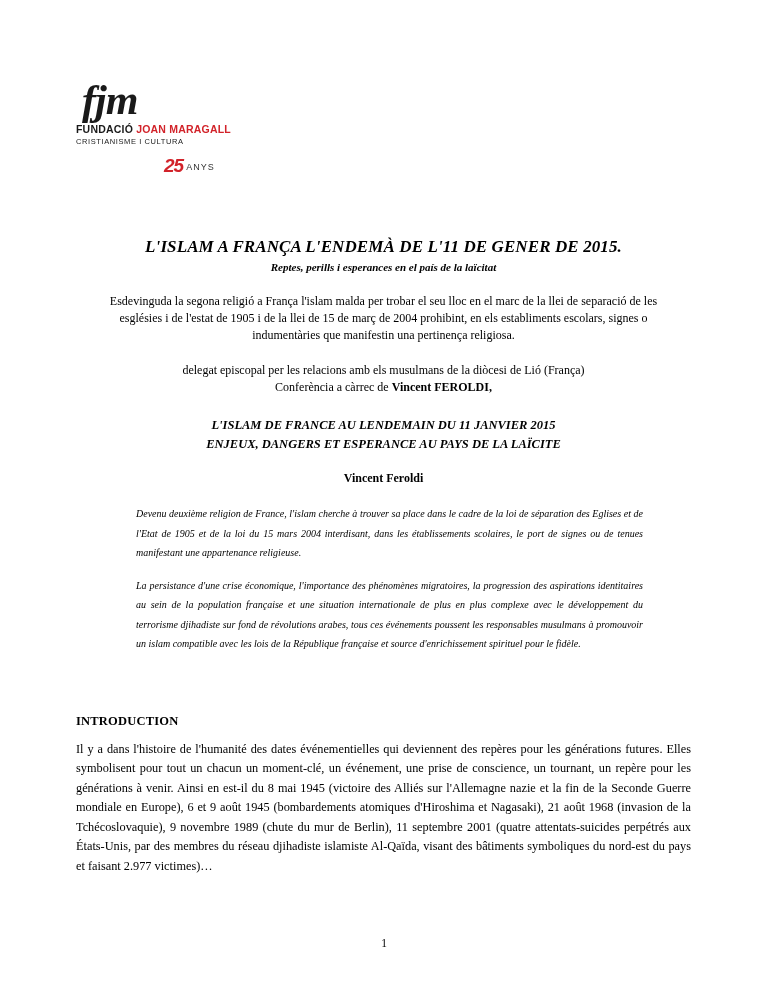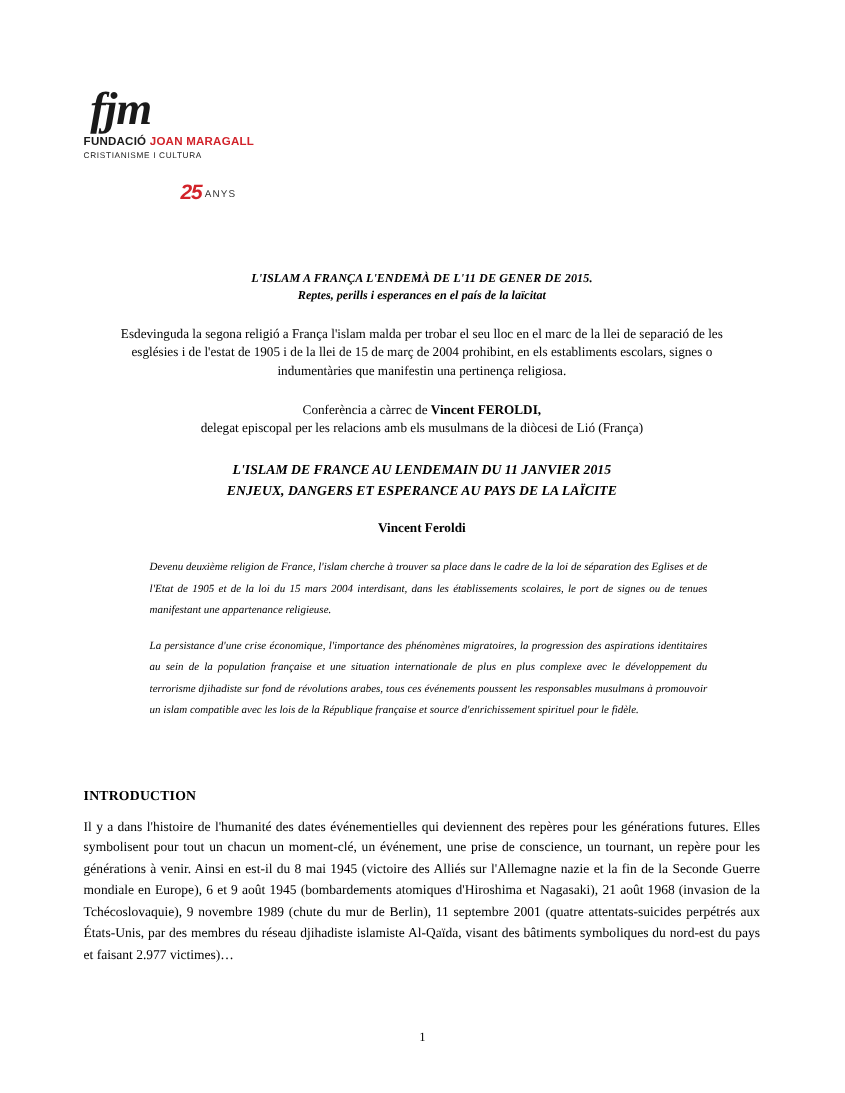--- a/index.html
+++ b/index.html
@@ -51,21 +51,21 @@
     color: #d2232a;
   }
   .logo-sub {
     font-family: "Liberation Sans", sans-serif;
     font-size: 7.5px;
     letter-spacing: 0.6px;
     color: #1a1a1a;
     margin-top: 2px;
   }
   .logo-anniv {
-    margin-top: 19px;
+    margin-top: 9px;
     margin-left: 88px;
     font-family: "Liberation Sans", sans-serif;
     font-size: 9px;
     color: #1a1a1a;
     white-space: nowrap;
   }
   .logo-anniv .num {
     font-size: 19px;
     font-weight: bold;
     color: #d2232a;
@@ -81,21 +81,21 @@
   }
 
   
   .cat-head {
     margin-top: 60px;
     text-align: center;
   }
   .cat-title {
     font-weight: bold;
     font-style: italic;
-    font-size: 11px;
+    font-size: 17px;
     letter-spacing: 0.1px;
   }
   .cat-subtitle {
     font-weight: bold;
     font-style: italic;
     font-size: 11px;
     margin-top: 4px;
   }
   .cat-abstract {
     margin-top: 20px;
@@ -187,22 +187,22 @@
   </div>
 
   <div class="cat-head">
     <div class="cat-title">L'ISLAM A FRANÇA L'ENDEMÀ DE L'11 DE GENER DE 2015.</div>
     <div class="cat-subtitle">Reptes, perills i esperances en el país de la laïcitat</div>
   </div>
 
   <div class="cat-abstract">Esdevinguda la segona religió a França l'islam malda per trobar el seu lloc en el marc de la llei de separació de les esglésies i de l'estat de 1905 i de la llei de 15 de març de 2004 prohibint, en els establiments escolars, signes o indumentàries que manifestin una pertinença religiosa.</div>
 
   <div class="cat-speaker">
+    <div>delegat episcopal per les relacions amb els musulmans de la diòcesi de Lió (França)</div>
     <div><span>Conferència a càrrec de </span><b>Vincent FEROLDI,</b></div>
-    <div>delegat episcopal per les relacions amb els musulmans de la diòcesi de Lió (França)</div>
   </div>
 
 
   <div class="fr-head">
     <div class="fr-title">L'ISLAM DE FRANCE AU LENDEMAIN DU 11 JANVIER 2015</div>
     <div class="fr-title">ENJEUX, DANGERS ET ESPERANCE AU PAYS DE LA LAÏCITE</div>
     <div class="fr-author">Vincent Feroldi</div>
   </div>
 
   <div class="fr-abstract">

